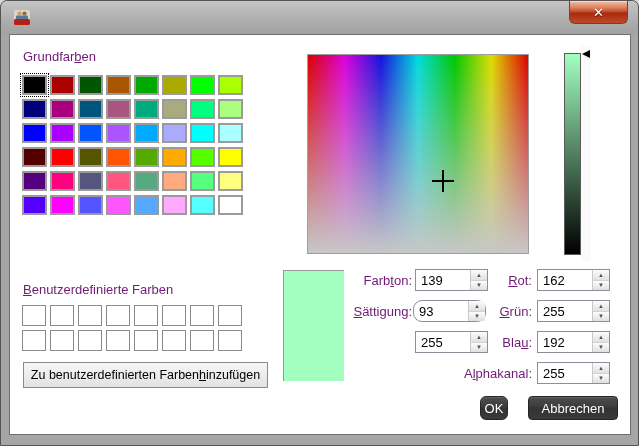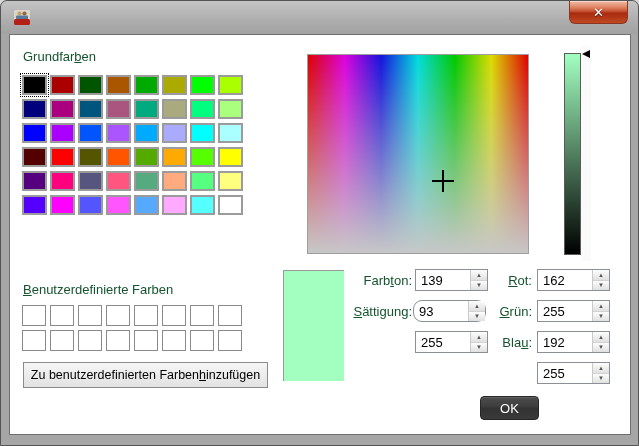--- a/index.html
+++ b/index.html
@@ -10,21 +10,21 @@
     background:linear-gradient(#c4c4c4,#adadad 60%,#a2a2a2);border-radius:7px 7px 0 0;}
   .title-text{position:absolute;left:38px;top:8px;font-size:13px;color:#161616;white-space:nowrap;}
   .app-icon{position:absolute;left:13px;top:8px;width:16px;height:16px;}
   .close-btn{position:absolute;left:568px;top:0;width:59px;height:23px;box-sizing:border-box;
     border:1px solid #8e3423;border-top:none;border-radius:0 0 6px 6px;
     background:linear-gradient(#f3bda9,#dd8160 30%,#c24d2e 48%,#a92a0f 55%,#bf4a24);
     box-shadow:inset 0 1px 0 rgba(255,255,255,.45);display:flex;align-items:center;justify-content:center;cursor:default;}
   .close-x{color:#fff;font-size:13px;font-weight:bold;line-height:1;text-shadow:0 1px 1px rgba(0,0,0,.55);}
   .client{position:absolute;left:8px;top:33px;width:622px;height:401px;box-sizing:border-box;
     background:#fff;border:1px solid #6f6f6f;}
-  .lbl{position:absolute;font-size:13px;color:#14532d;white-space:nowrap;}
+  .lbl{position:absolute;font-size:13px;color:#701a75;white-space:nowrap;}
   .u{text-decoration:underline;}
   
   .grid{position:absolute;display:flex;flex-wrap:wrap;align-content:flex-start;}
   .grid.basic{left:21px;top:74px;width:228px;}
   .grid.custom{left:21px;top:304px;width:228px;}
   .grid.basic .well{width:21px;height:16px;border:2px solid #9b9b9b;margin:0 3px 4px 0;}
   .grid.custom .well{width:22px;height:19px;border:1px solid #8a8a8a;margin:0 4px 4px 0;}
   .well.selected{outline:1px dotted #000;outline-offset:1px;}
   
   .hs-picker{position:absolute;left:306px;top:53px;width:220px;height:198px;border:1px solid #9e9e9e;
@@ -52,21 +52,21 @@
     color:#555;background:linear-gradient(#fdfdfd,#e0e0e0);cursor:default;}
   .spin-btn:first-child{border-bottom:1px solid #d2d2d2;}
   
   .add-btn{position:absolute;left:22px;top:361px;width:245px;height:26px;box-sizing:border-box;
     border:1px solid #8a8a8a;background:linear-gradient(#f6f6f6,#e2e2e2);
     font-size:12.5px;color:#000;display:flex;align-items:center;justify-content:center;white-space:nowrap;cursor:default;}
   .btn-dark{position:absolute;height:24px;box-sizing:border-box;border:1px solid #262626;border-radius:4px;
     background:linear-gradient(#4d4d4d,#3c3c3c 45%,#323232 50%,#3a3a3a);
     color:#fff;font-size:13px;display:flex;align-items:center;justify-content:center;cursor:default;
     box-shadow:inset 0 1px 0 rgba(255,255,255,.12);}
-  .btn-ok{left:479px;top:395px;width:59px;}
+  .btn-ok{left:479px;top:395px;width:28px;border-radius:6px;}
   .btn-cancel{left:527px;top:395px;width:90px;}
 </style>
 </head>
 <body>
 
 <div class="window">
 
   <div class="titlebar">
     <svg class="app-icon" viewBox="0 0 16 16" width="16" height="16">
       <rect x="0" y="1" width="16" height="15" rx="1.5" fill="#ddd5c8"></rect>
@@ -216,23 +216,25 @@
 
   <span class="lbl field-label" style="left:430px;top:334px;width:101px;"><span>Bla</span><span class="u">u</span><span>:</span></span>
   <div class="spinbox" style="left:536px;top:330px;gap:23px;">
     <input value="192" style="">
     <span class="spin">
         <span class="spin-btn">▲</span>
         <span class="spin-btn">▼</span>
       </span>
   </div>
 
+  <span class="lbl field-label" style="left:430px;top:365px;width:101px;"><span>A</span><span class="u">l</span><span>phakanal:</span></span>
   <div class="spinbox" style="left:536px;top:361px;">
     <input value="255" style="">
     <span class="spin">
         <span class="spin-btn">▲</span>
         <span class="spin-btn">▼</span>
       </span>
   </div>
 
   <button class="btn-dark btn-ok">OK</button>
+  <button class="btn-dark btn-cancel">Abbrechen</button>
 
 </div>
 
 </body></html>

